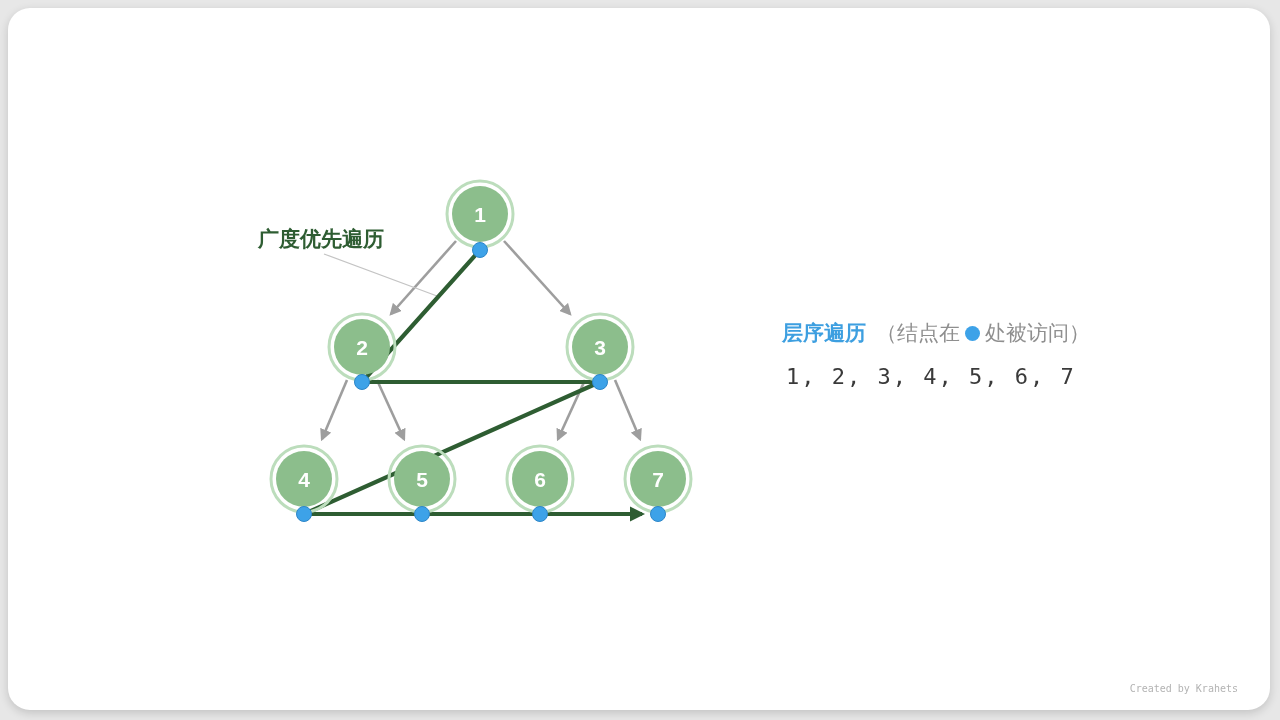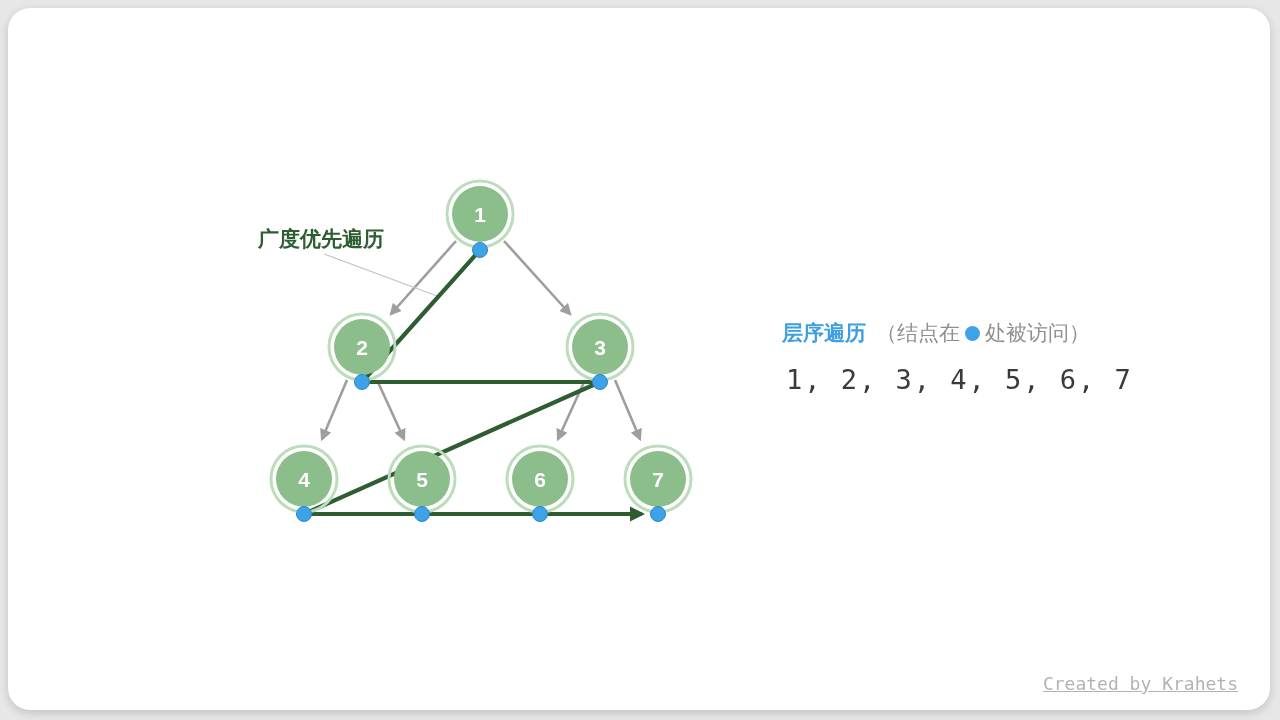--- a/index.html
+++ b/index.html
@@ -60,31 +60,30 @@
     width: 15px; height: 15px;
     background: #3da2e8;
     border-radius: 50%;
     margin: 0 5px;
     vertical-align: -1px;
   }
   .sequence {
     position: absolute;
     left: 786px; top: 364px;
     font-family: "DejaVu Sans Mono", "Liberation Mono", monospace;
-    font-size: 27px;
+    font-size: 22px;
     letter-spacing: 2px;
     color: #3a3a3a;
   }
   .credit {
     position: absolute;
     right: 42px; bottom: 26px;
     font-family: "DejaVu Sans Mono", "Liberation Mono", monospace;
-    font-size: 18px;
+    font-size: 10px;
     color: #b3b3b3;
-    text-decoration: underline;
   }
 </style>
 </head>
 <body>
 
 <div class="card"></div>
 
 <svg class="diagram" viewBox="0 0 1280 720">
   <defs>
     <marker id="arrow-gray" viewBox="0 0 10 10" refX="8" refY="5" markerWidth="4.6" markerHeight="4.6" orient="auto-start-reverse">

